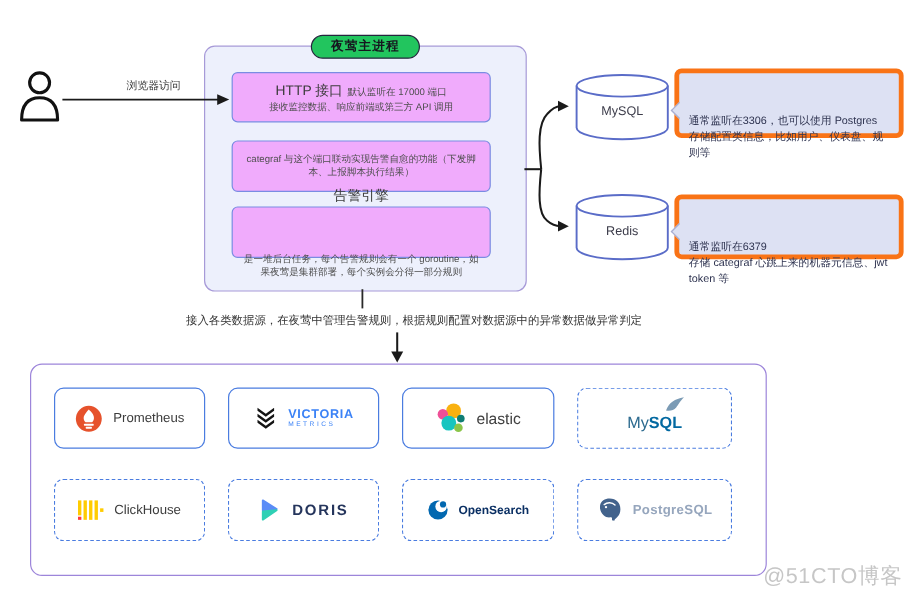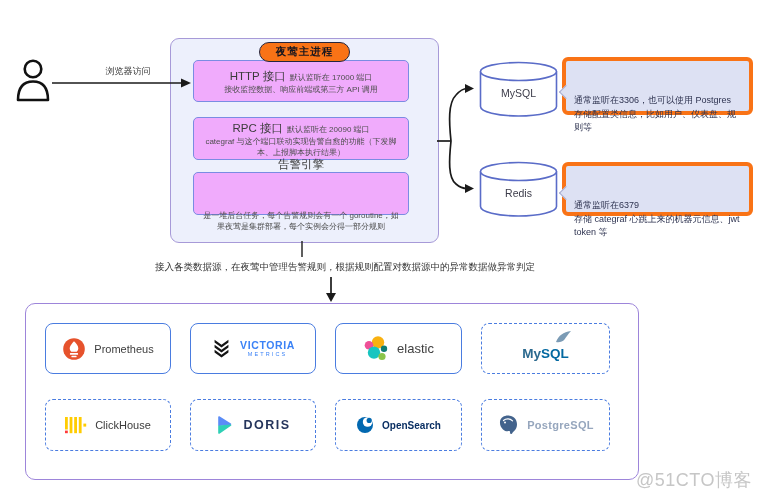--- a/index.html
+++ b/index.html
@@ -11,24 +11,24 @@
   }
   .abs{position:absolute;}
   
   #overlay{position:absolute;left:0;top:0;z-index:9;pointer-events:none;}
   
   #person{left:14px;top:58px;width:38px;height:46px;z-index:2;}
   #browser-label{left:88px;top:65px;width:80px;font-size:9px;color:#3a3a3a;text-align:center;z-index:2;}
   
   #main-box{left:170px;top:38px;width:267px;height:203px;background:#edf0fc;
     border:1.4px solid #a79ad8;border-radius:9px;z-index:1;}
-  #main-pill{left:259px;top:29px;width:89px;height:18px;background:#f97316;
+  #main-pill{left:259px;top:29px;width:89px;height:18px;background:#22c55e;
     border:1.5px solid #26263e;border-radius:10px;z-index:3;
     display:flex;align-items:center;justify-content:center;
-    font-size:10.5px;font-weight:600;color:#16161f;letter-spacing:1px;margin-top:13px;}
+    font-size:10.5px;font-weight:600;color:#16161f;letter-spacing:1px;}
   .module{left:193px;width:216px;background:#f0abfc;border:1.3px solid #7a8ce2;border-radius:5px;
     z-index:2;display:flex;flex-direction:column;align-items:center;justify-content:center;
     padding:2px 7px;box-sizing:border-box;text-align:center;}
   #module-http{top:60px;height:42px;}
   #module-rpc{top:117px;height:43px;}
   #module-alert{top:172px;height:43px;gap:38px;}
   .m-titlerow{white-space:nowrap;}
   .m-title{font-size:11.5px;font-weight:500;color:#3b3b3b;}
   .m-sub{font-size:8px;color:#4e4e4e;margin-left:4px;}
   .m-desc{font-size:8px;color:#4e4e4e;line-height:1.35;margin-top:1px;}
@@ -50,33 +50,33 @@
   #callout-redis .callout-tail{top:22px;}
   
   #flow-note{left:100px;top:261px;width:490px;text-align:center;font-size:9.5px;color:#333;z-index:2;}
   
   #ds-box{left:25px;top:303px;width:612px;height:175px;background:#fff;
     border:1.4px solid #9d85da;border-radius:10px;z-index:1;}
   .ds{height:51px;background:#fff;border-radius:8px;z-index:2;
     display:flex;align-items:center;justify-content:center;gap:8px;box-sizing:border-box;}
   .ds.solid{border:1.4px solid #4a7ce0;}
   .ds.dashed{border:1.6px dashed #4a7ce0;}
-  .ds-r1{top:323px;text-align:center;} .ds-r2{top:399px;height:52px;}
+  .ds-r1{top:323px;} .ds-r2{top:399px;height:52px;}
   .ds-c1{left:45px;width:126px;} .ds-c2{left:190px;width:126px;}
   .ds-c3{left:335px;width:127px;} .ds-c4{left:481px;width:129px;}
   .ds-label{font-size:11px;color:#3c3c3c;}
   
   .vm-text{display:flex;flex-direction:column;line-height:1;color:#3b82f6;}
   .vm-line1{font-size:10.5px;font-weight:800;letter-spacing:.6px;}
   .vm-line2{font-size:5.5px;letter-spacing:2.1px;margin-top:1.5px;}
   .elastic-label{font-size:13px;color:#404040;font-weight:500;}
   
   .mysql-wrap{position:relative;padding-top:8px;}
   .mysql-wrap svg{position:absolute;top:-6px;right:-4px;}
-  .mysql-my{font-size:13.5px;font-weight:700;color:#2c6a8f;}
+  .mysql-my{font-size:13.5px;font-weight:400;color:#2c6a8f;}
   .mysql-sql{font-size:13.5px;font-weight:700;color:#0369a1;}
   .os-label{font-size:10px;font-weight:700;color:#0a2f63;}
   .doris-label{font-size:12.5px;font-weight:700;color:#25355c;letter-spacing:1.5px;}
   .pg-label{font-size:11px;font-weight:600;color:#96a6bd;letter-spacing:.3px;}
   
   #watermark{left:636px;top:468px;font-size:18px;color:#c6c6c6;z-index:4;letter-spacing:.5px;}
 </style>
 </head>
 <body>
 
@@ -113,23 +113,20 @@
 <div id="main-pill" class="abs">夜莺主进程</div>
 
 <div id="module-http" class="abs module">
   <div class="m-titlerow">
     <span class="m-title">HTTP 接口</span><span class="m-sub">默认监听在 17000 端口</span>
   </div>
   <div class="m-desc">接收监控数据、响应前端或第三方 API 调用</div>
 </div>
 
 <div id="module-rpc" class="abs module">
-  <div class="m-titlerow">
-    <span class="m-title">RPC 接口</span><span class="m-sub">默认监听在 20090 端口</span>
-  </div>
   <div class="m-desc">categraf 与这个端口联动实现告警自愈的功能（下发脚本、上报脚本执行结果）</div>
 </div>
 
 <div id="module-alert" class="abs module">
   <div class="m-titlerow">
     <span class="m-title">告警引擎</span>
   </div>
   <div class="m-desc">是一堆后台任务，每个告警规则会有一个 goroutine，如果夜莺是集群部署，每个实例会分得一部分规则</div>
 </div>
 

